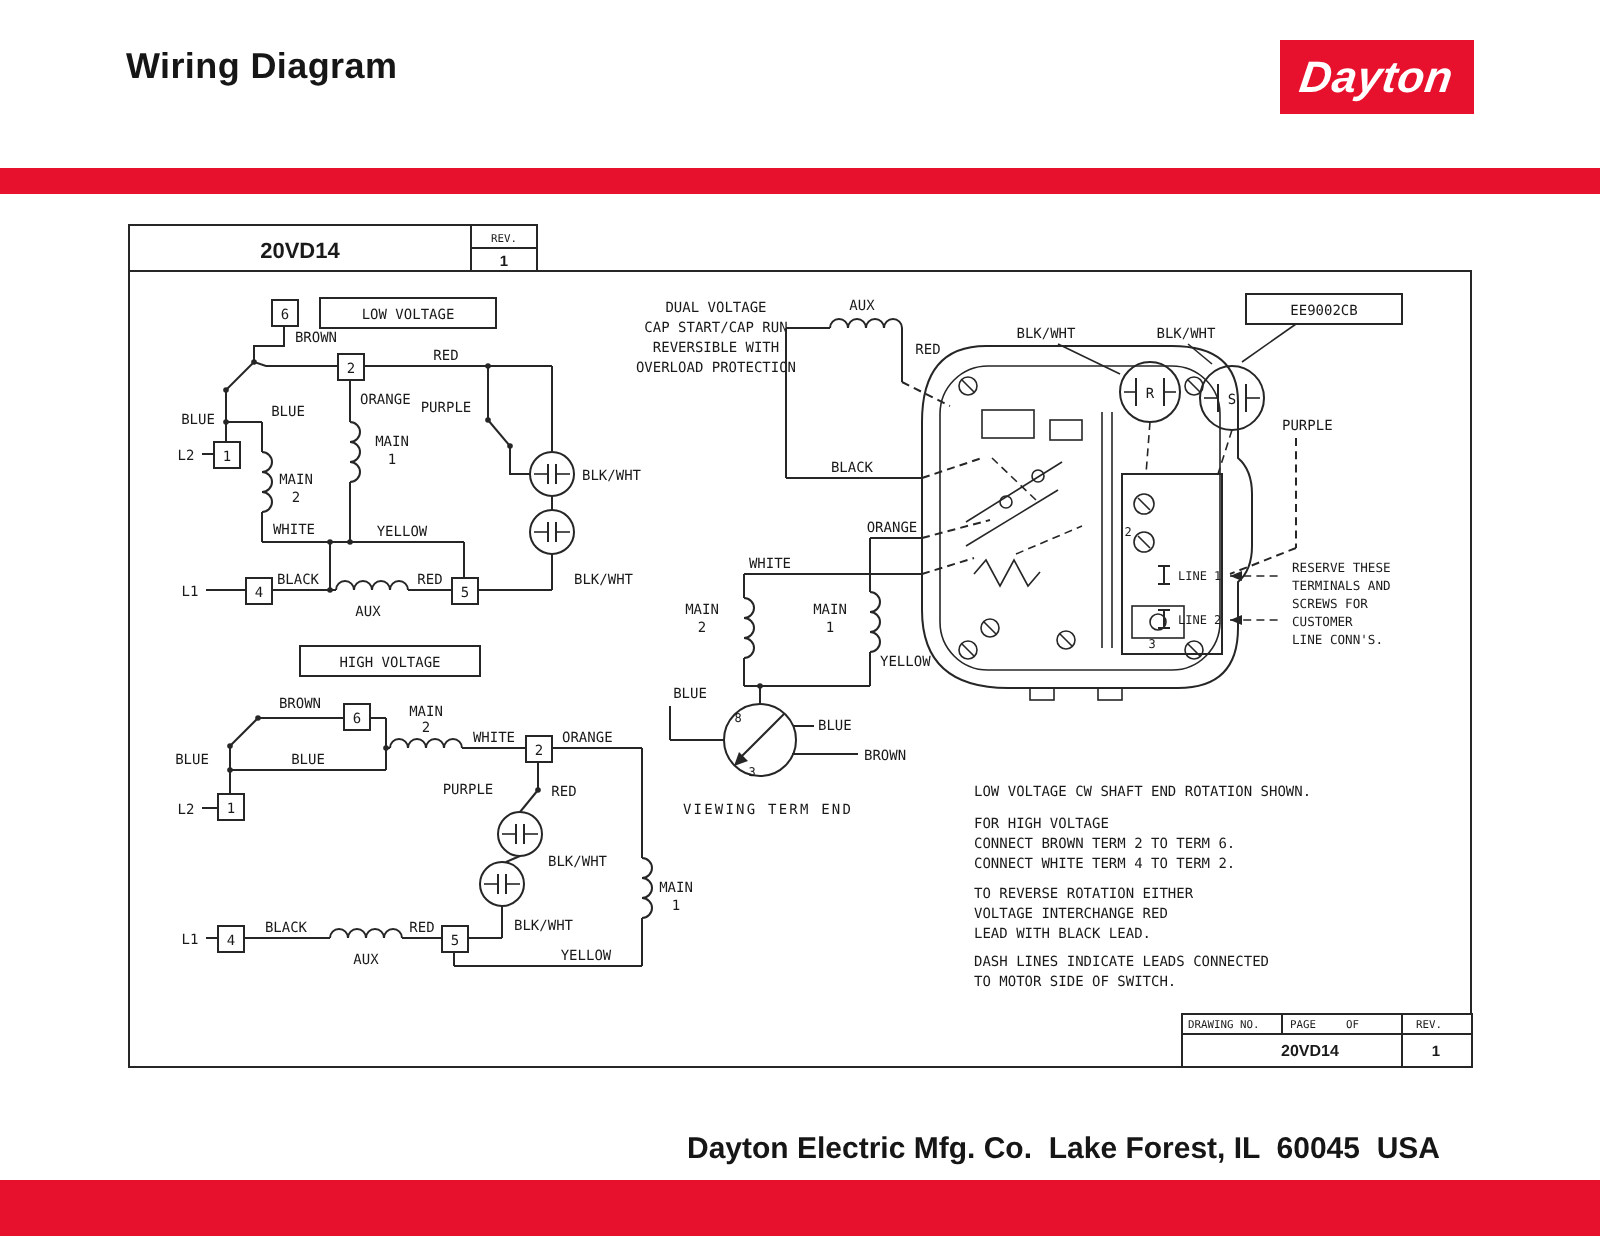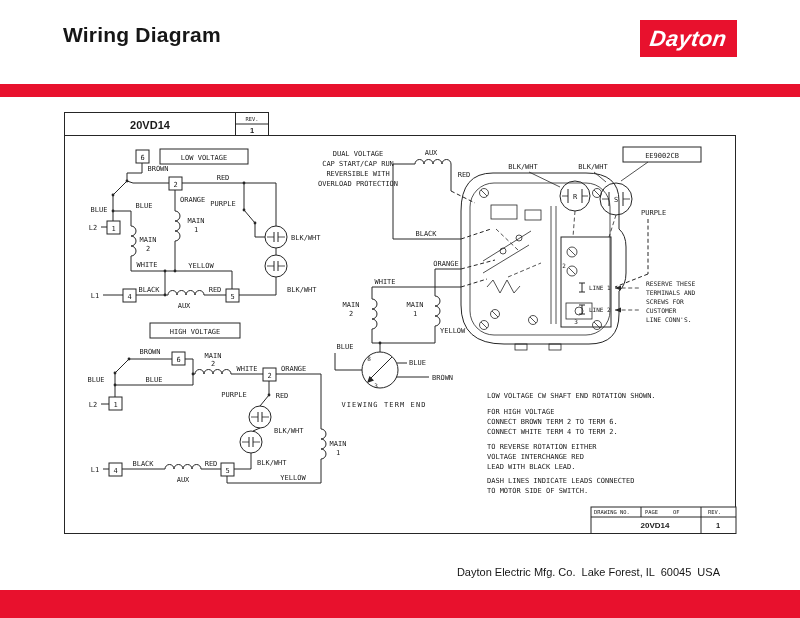--- a/index.html
+++ b/index.html
@@ -1,24 +1,24 @@
 <!DOCTYPE html>
 <html style="--red: #e8112d;"><head>
 <meta charset="utf-8">
 <style>
   :root { --red:#e8112d; --ink:#1a1a1a; }
   * { box-sizing:border-box; }
   html,body { margin:0; padding:0; }
   body { width:800px; height:618px; background:#ffffff; font-family:"Liberation Sans",sans-serif; position:relative; overflow:hidden; }
-  .doc-title { position:absolute; left:63px; top:23px; font-size:21px; font-weight:700; color:#161616; letter-spacing:.2px; }
+  .doc-title { position:absolute; left:63px; top:23px; font-size:18px; font-weight:700; color:#161616; letter-spacing:.2px; }
   .logo { position:absolute; left:640px; top:20px; width:97px; height:37px; background:var(--red); display:flex; align-items:center; justify-content:center; }
   .logo-text { color:#fff; font-weight:700; font-style:italic; font-size:22px; letter-spacing:.3px; transform:skewX(-8deg); }
   .red-bar { position:absolute; left:0; top:84px; width:800px; height:13px; background:var(--red); }
   .diagram { position:absolute; left:63px; top:111px; width:674px; height:427px;text-align:right; }
-  .company { position:absolute; right:80px; top:566px; font-size:11px; font-weight:400; color:#161616; white-space:pre; }
+  .company { position:absolute; right:80px; top:566px; font-size:15px; font-weight:700; color:#161616; white-space:pre; }
   .bottom-bar { position:absolute; left:0; top:590px; width:800px; height:28px; background:var(--red); }
   svg text { font-family:"DejaVu Sans Mono",monospace; font-size:7px; fill:var(--ink); }
   svg .mid { text-anchor:middle; }
   svg .ln { stroke:#262626; stroke-width:1; fill:none; }
   svg .thin { stroke-width:.8; }
   svg .dash { stroke-dasharray:4 2.6; }
   svg .dot { fill:#262626; stroke:none; }
   svg .arw { fill:#262626; stroke:none; }
   svg .tbox { fill:#ffffff; stroke:#262626; stroke-width:1; }
   svg .f6 { font-size:6px; }

